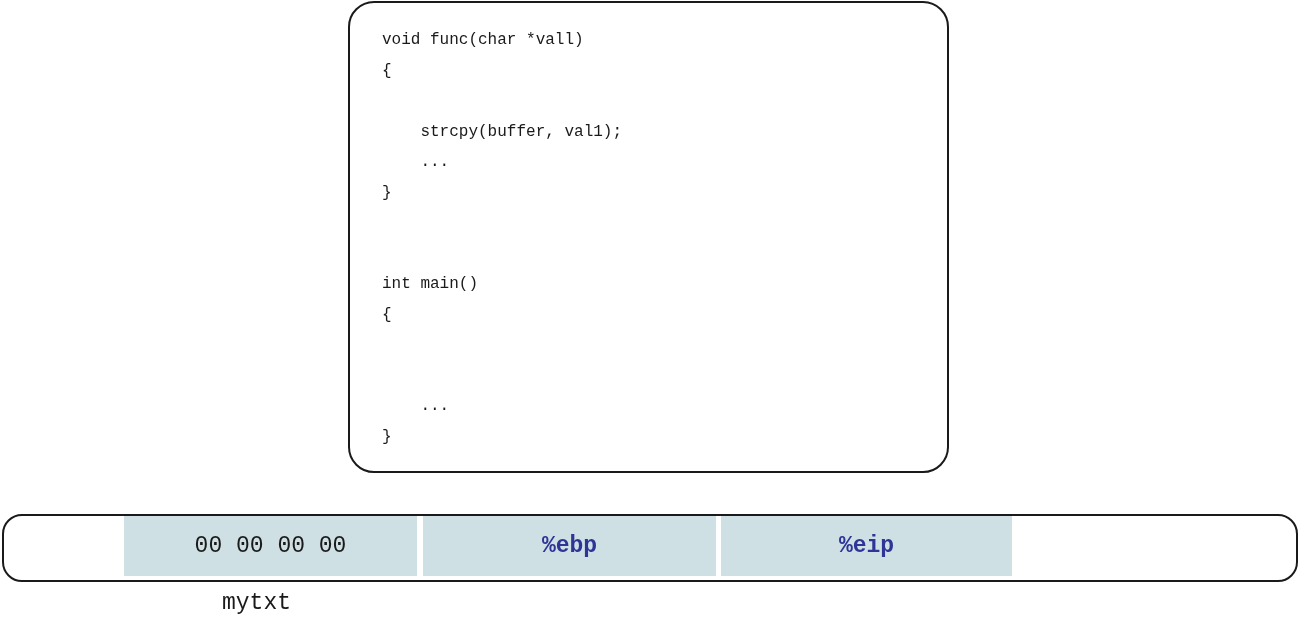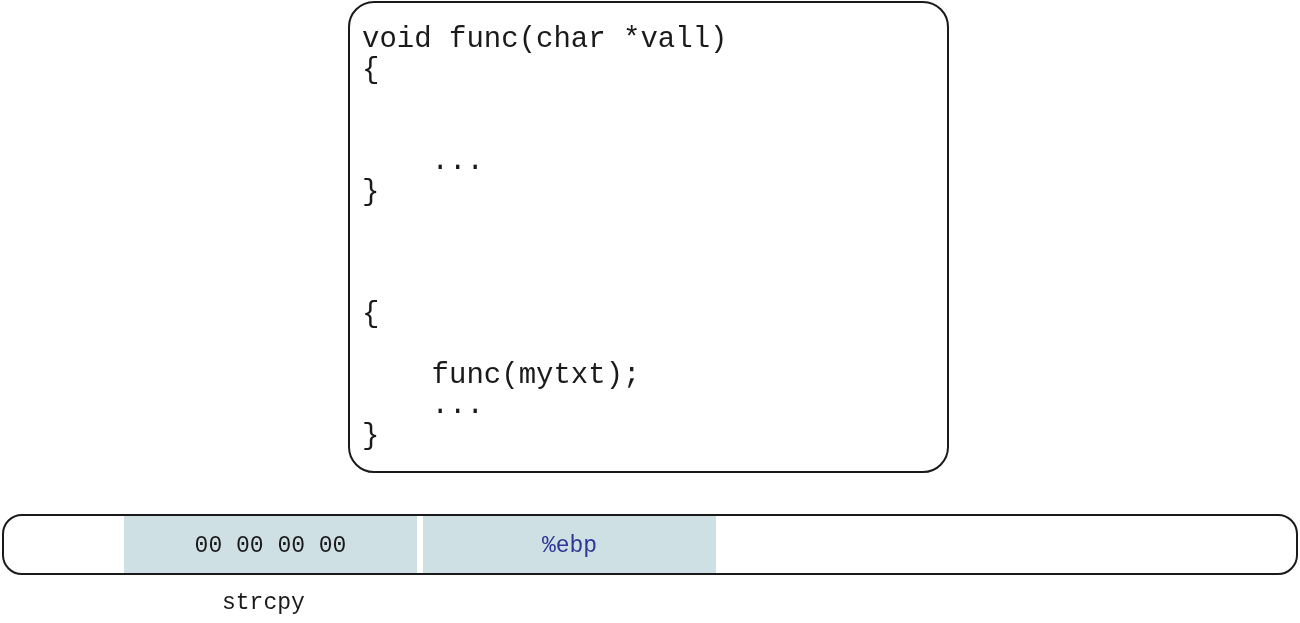--- a/index.html
+++ b/index.html
@@ -1,43 +1,47 @@
 <!DOCTYPE html>
 <html><head>
 <meta charset="utf-8">
 <style>
   html, body { margin:0; padding:0; background:#ffffff; }
   body { width:1300px; height:623px; position:relative; overflow:hidden;
          font-family:"Liberation Mono","DejaVu Sans Mono",monospace; color:#1a1a1a; }
   .code-box { position:absolute; left:348px; top:1px; width:601px; height:472px;
               border:2px solid #1a1a1a; border-radius:26px; box-sizing:border-box; background:#fff; }
-  .code-line { position:absolute; left:12px; font-size:29px; line-height:30px; white-space:pre; }
-  .stack-bar { position:absolute; left:2px; top:514px; width:1296px; height:61px;
+  .code-line { position:absolute; left:32px; font-size:16px; line-height:30px; white-space:pre; }
+  .stack-bar { position:absolute; left:2px; top:514px; width:1296px; height:68px;
                border:2px solid #1a1a1a; border-radius:20px; box-sizing:border-box; background:#fff; overflow:hidden; }
   .cell { position:absolute; top:0; height:60px; background:#cfe0e5;
           display:flex; align-items:center; justify-content:center; font-size:23px; }
-  .reg { color:#2e3596; font-weight:normal; }
+  .reg { color:#2e3596; font-weight:bold; }
   .label { position:absolute; font-size:23px; }
 </style>
 </head>
 <body>
 
 <div class="code-box">
   <div class="code-line" style="top:22px">void func(char *vall)</div>
   <div class="code-line" style="top:53px">{</div>
+  <div class="code-line" style="top:114px">    strcpy(buffer, val1);</div>
   <div class="code-line" style="top:144px">    ...</div>
   <div class="code-line" style="top:175px">}</div>
+  <div class="code-line" style="top:266px">int main()</div>
   <div class="code-line" style="top:297px">{</div>
-  <div class="code-line" style="top:358px">    func(mytxt);</div>
   <div class="code-line" style="top:388px">    ...</div>
   <div class="code-line" style="top:419px">}</div>
 </div>
 
 <div class="stack-bar">
   <div class="cell" style="left:120px;width:293px">
     <span>00 00 00 00</span>
   </div>
   <div class="cell" style="left:419px;width:293px">
     <span class="reg">%ebp</span>
   </div>
+  <div class="cell" style="left:717px;width:291px">
+    <span class="reg">%eip</span>
+  </div>
 </div>
 
-<div class="label" style="left:222px;top:590px">strcpy</div>
+<div class="label" style="left:222px;top:590px">mytxt</div>
 
 </body></html>

